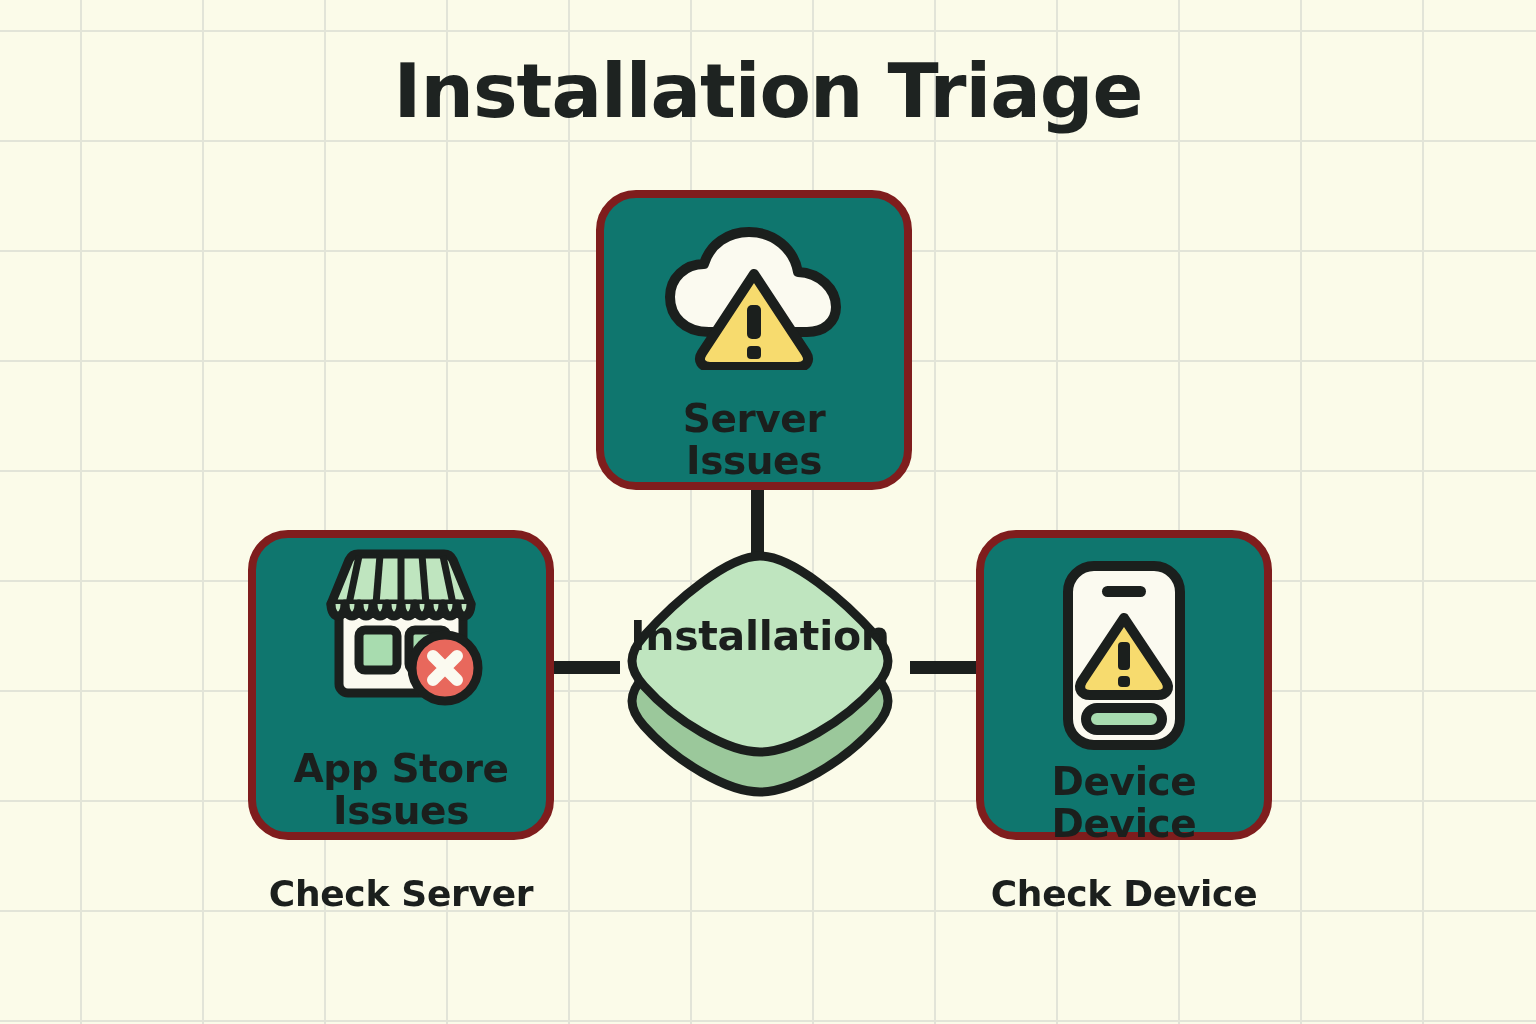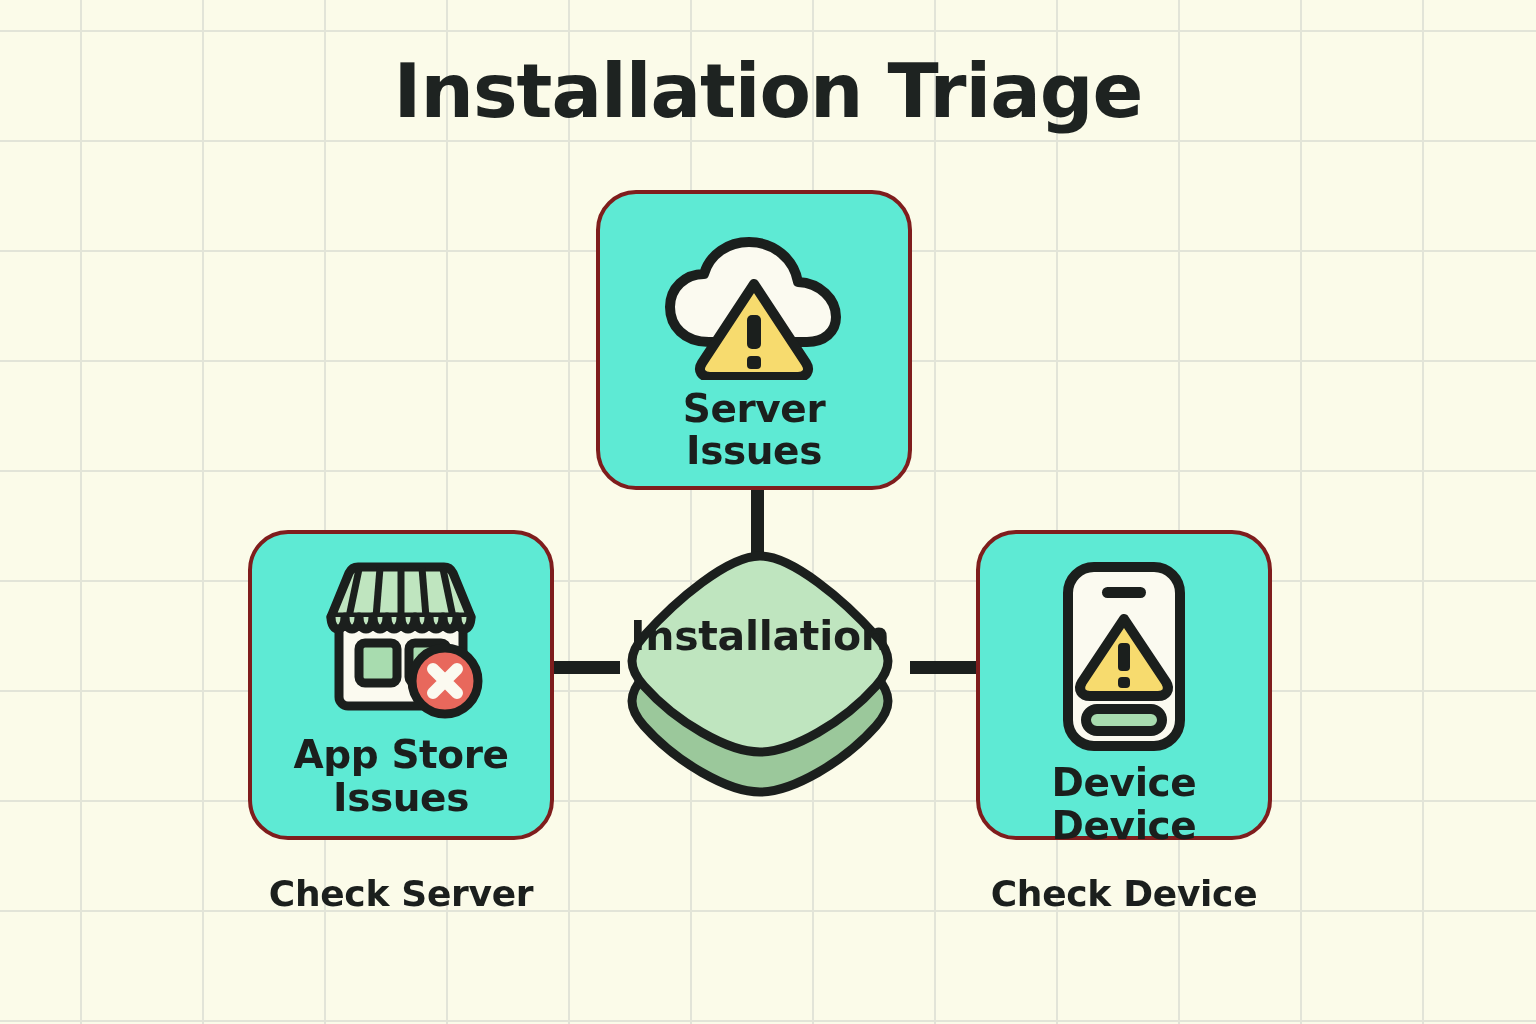--- a/index.html
+++ b/index.html
@@ -55,28 +55,28 @@
     background: #1B1F1D;
     z-index: 3;
   }
   #connector-top    { left: 751px; top: 470px;  width: 13px;  height: 110px; }
   #connector-left   { left: 540px; top: 661px;  width: 80px;  height: 13px; }
   #connector-right  { left: 910px; top: 661px;  width: 82px;  height: 13px; }
 
   
   .node-card {
     position: absolute;
-    background: #5eead4;
-    border: 4px solid #7f1d1d;
+    background: #0f766e;
+    border: 8px solid #7f1d1d;
     border-radius: 40px;
     z-index: 5;
     display: flex;
     flex-direction: column;
     align-items: center;
-    justify-content: center;
+    justify-content: space-between;
   }
 
   .node-icon-wrap {
     display: flex;
     align-items: center;
     justify-content: center;
   }
 
   .node-label {
     font-size: 39px;
@@ -101,21 +101,21 @@
     left: 248px; top: 530px;
     width: 306px; height: 310px;
     padding-top: 8px;
   }
   #node-appstore .node-label { margin-top: 10px; }
 
   
   #node-device {
     left: 976px; top: 530px;
     width: 296px; height: 310px;
-    padding-top: 36px;
+    padding-top: 20px;
   }
   #node-device .node-label { margin-top: 8px; }
 
   
   #node-center {
     position: absolute;
     left: 592px; top: 548px;
     width: 336px; height: 250px;
     z-index: 6;
   }

